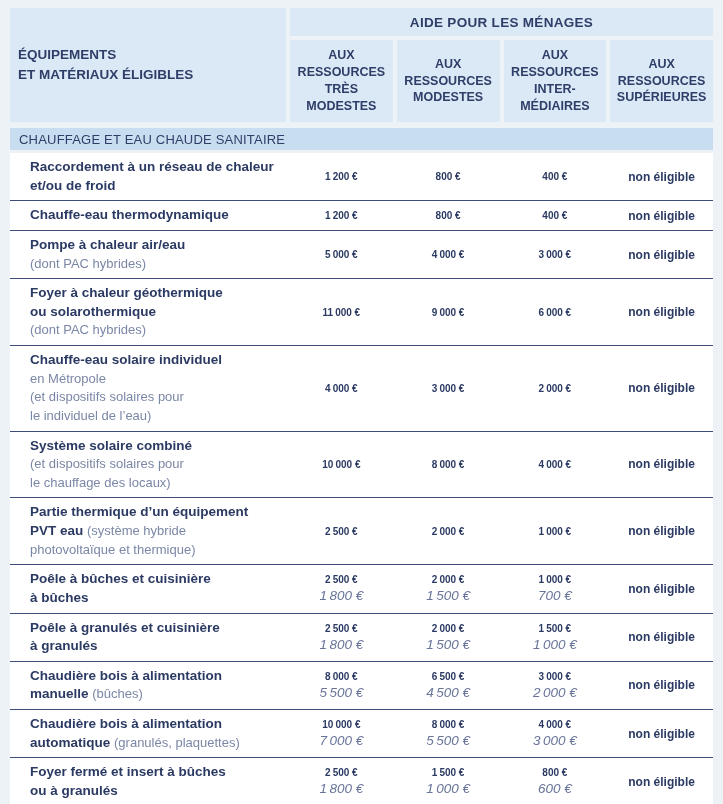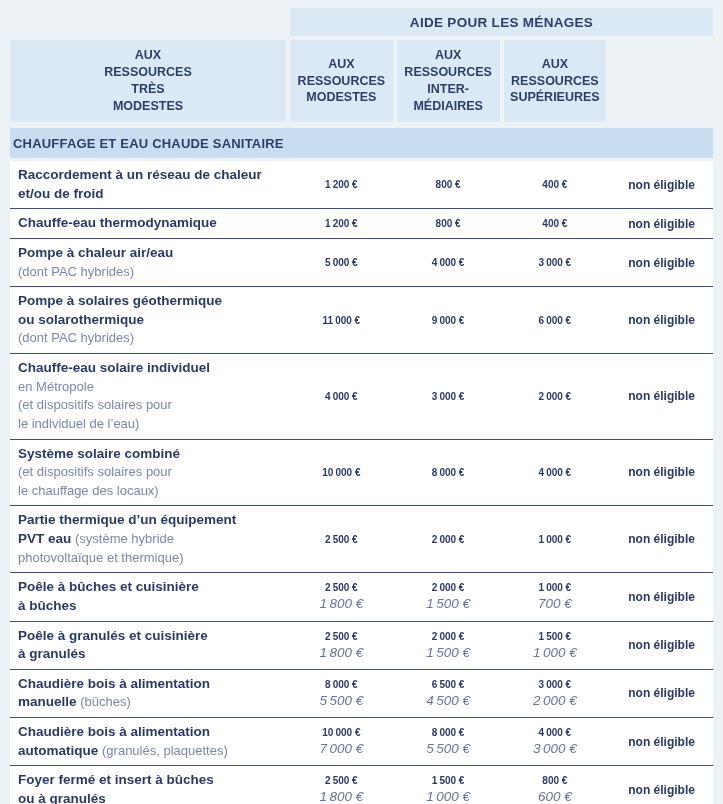--- a/index.html
+++ b/index.html
@@ -49,54 +49,56 @@
     grid-row:3;
     display:flex;align-items:center;justify-content:center;
     text-align:center;
     font-weight:bold;font-size:12.5px;line-height:1.35;
     white-space:pre-line;color:var(--navy);
   }
 
   
   .section{
     margin-top:6px;
-    height:30px;
+    height:22px;
     background:var(--band-bg);
     display:flex;align-items:center;
-    padding-left:3px;
-    font-weight:bold;font-size:13px;letter-spacing:.2px;
+    padding-left:9px;
+    font-weight:normal;font-size:13px;letter-spacing:.2px;
     color:var(--navy);
   }
 
   
   .rows{margin-top:3px;background:var(--row-bg);border-bottom:1px solid var(--sep);}
   .row{
     display:grid;
     grid-template-columns:276px repeat(4,1fr);
     column-gap:4px;
     align-items:center;
     padding:5px 0;
     background:var(--row-bg);
   }
   .row + .row{border-top:1px solid var(--sep);}
-  .name{padding-left:8px;font-size:13.5px;line-height:1.38;}
+  .name{padding-left:20px;font-size:13.5px;line-height:1.38;}
   .name .b{font-weight:bold;color:var(--navy-strong);}
   .name .l{font-weight:normal;color:var(--light);font-size:13px;}
   .val{text-align:center;}
   .main{font-weight:bold;font-size:10px;color:var(--navy-strong);}
   .sub{font-style:italic;font-size:13.5px;color:var(--sub);margin-top:3px;}
   .ne{font-weight:bold;font-size:12px;color:var(--navy-strong);}
 </style>
 </head>
 <body>
 
 <div class="page">
   <div class="table">
 
     <div class="head">
+      <div class="left-head cell-bg">ÉQUIPEMENTS
+ET MATÉRIAUX ÉLIGIBLES</div>
       <div class="group-head cell-bg">AIDE POUR LES MÉNAGES</div>
       <div class="col-head cell-bg">AUX
 RESSOURCES
 TRÈS
 MODESTES</div>
       <div class="col-head cell-bg">AUX
 RESSOURCES
 MODESTES</div>
       <div class="col-head cell-bg">AUX
 RESSOURCES
@@ -143,21 +145,21 @@
           </div>
           <div class="val">
             <div class="main">4 000 €</div>
           </div>
           <div class="val">
             <div class="main">3 000 €</div>
           </div>
           <div class="val ne">non éligible</div>
         </div>
         <div class="row">
-          <div class="name"><span class="b">Pompe à solaires géothermique</span><br><span class="b">ou solarothermique</span><br><span class="l">(dont PAC hybrides)</span></div>
+          <div class="name"><span class="b">Foyer à chaleur géothermique</span><br><span class="b">ou solarothermique</span><br><span class="l">(dont PAC hybrides)</span></div>
           <div class="val">
             <div class="main">11 000 €</div>
           </div>
           <div class="val">
             <div class="main">9 000 €</div>
           </div>
           <div class="val">
             <div class="main">6 000 €</div>
           </div>
           <div class="val ne">non éligible</div>

